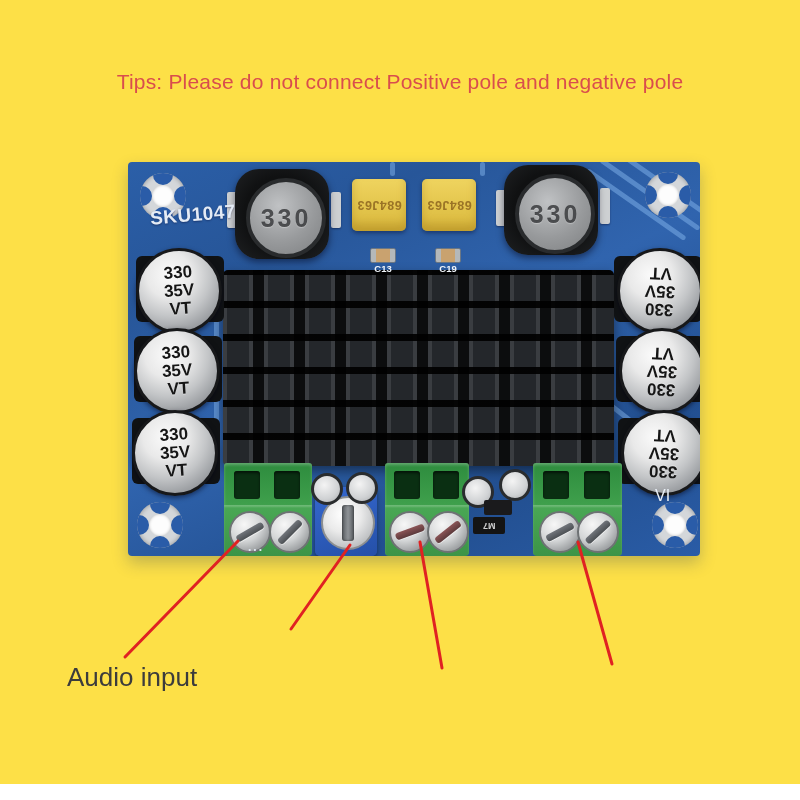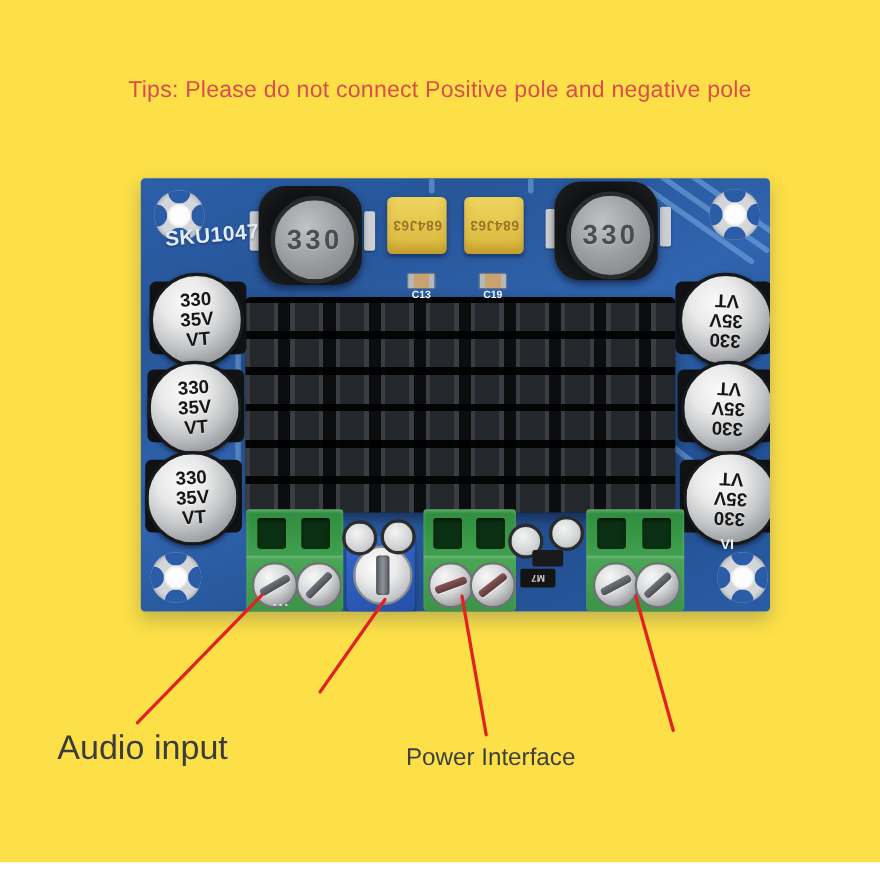--- a/index.html
+++ b/index.html
@@ -93,27 +93,27 @@
   .kslot{position:absolute;left:50%;top:50%;transform:translate(-50%,-50%);width:12px;height:36px;border-radius:3px;
         background:linear-gradient(90deg,#5a5e62,#8f9397 50%,#5a5e62);box-shadow:inset 0 0 3px rgba(0,0,0,.5);}
 
   
   .minicap{position:absolute;width:26px;height:26px;border-radius:50%;border:3px solid #2a2c2e;
         background:radial-gradient(circle at 40% 35%,#f4f4f4,#d0d2d4 60%,#a8aaac 100%);}
   .diode{position:absolute;left:345px;top:355px;width:32px;height:17px;border-radius:2px;background:#141414;
         display:flex;align-items:center;justify-content:center;}
   .diode span{transform:rotate(180deg);font-size:9px;font-weight:bold;color:#cfcfcf;}
   .sot{position:absolute;left:356px;top:338px;width:28px;height:15px;border-radius:2px;background:#1a1a1c;}
-  .mark-vi{position:absolute;left:527px;top:325px;font-size:13px;font-weight:bold;color:#e8eef5;}
+  .mark-vi{position:absolute;left:527px;top:325px;font-size:16px;font-weight:normal;color:#e8eef5;}
   .mark-dots{position:absolute;left:120px;top:378px;font-size:12px;font-weight:bold;color:#dfe7f2;letter-spacing:2px;}
 
   
   .lines{position:absolute;left:0;top:0;width:800px;height:800px;pointer-events:none;}
   .lbl{position:absolute;color:#3c3c3c;white-space:nowrap;}
-  .lbl-audio-in{left:52px;top:662px;font-size:31px;}
+  .lbl-audio-in{left:67px;top:662px;font-size:26px;}
   .lbl-volume{left:231px;top:636px;font-size:16px;color:#4c4c4c;}
   .lbl-power{left:369px;top:675px;font-size:22px;color:#3f3f3f;}
   .lbl-audio-out{left:544px;top:670px;font-size:24px;}
 </style>
 </head>
 <body>
 
 <div class="canvas">
 
   <div class="tip">Tips: Please do not connect Positive pole and negative pole</div>
@@ -300,15 +300,14 @@
   </div>
 
   <svg class="lines" viewBox="0 0 800 800">
     <line x1="238" y1="541" x2="125" y2="657" stroke="#e02222" stroke-width="3" stroke-linecap="round"></line>
     <line x1="350" y1="545" x2="291" y2="629" stroke="#e02222" stroke-width="3" stroke-linecap="round"></line>
     <line x1="420" y1="542" x2="442" y2="668" stroke="#e02222" stroke-width="3" stroke-linecap="round"></line>
     <line x1="578" y1="542" x2="612" y2="664" stroke="#e02222" stroke-width="3" stroke-linecap="round"></line>
   </svg>
 
   <div class="lbl lbl-audio-in">Audio input</div>
-  <div class="lbl lbl-power">Power Interface</div>
 
 </div>
 
 </body></html>

